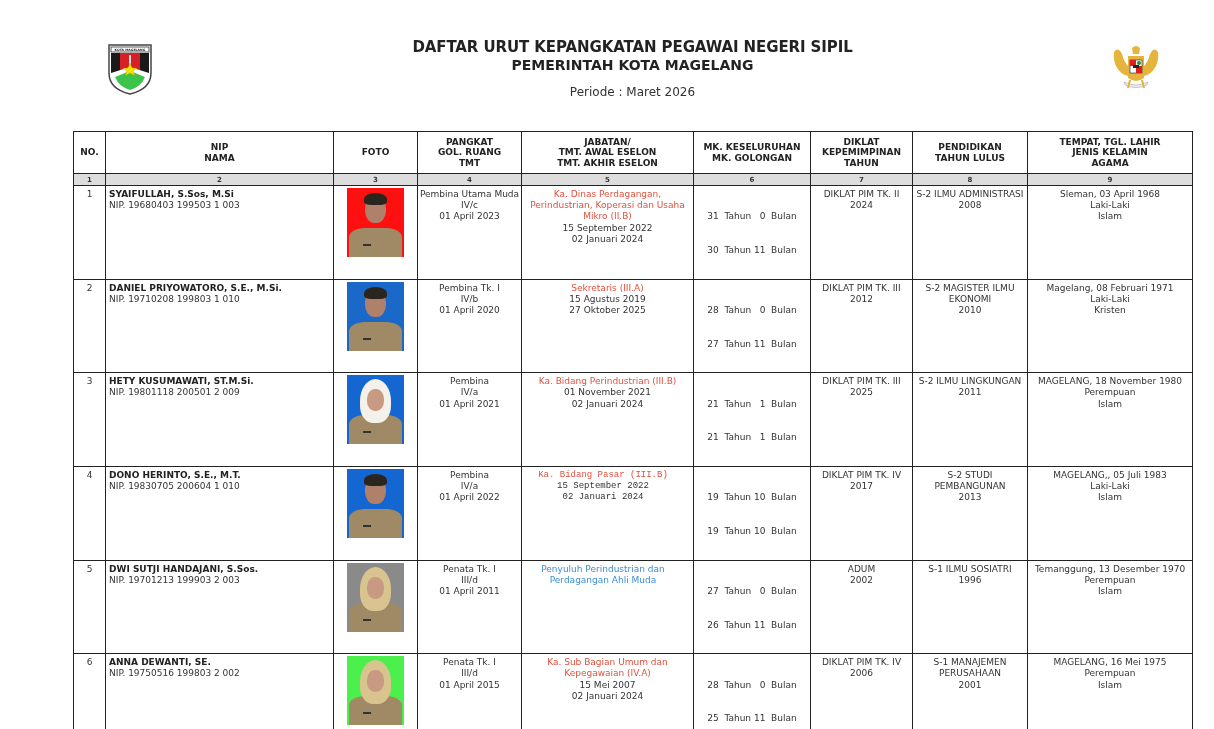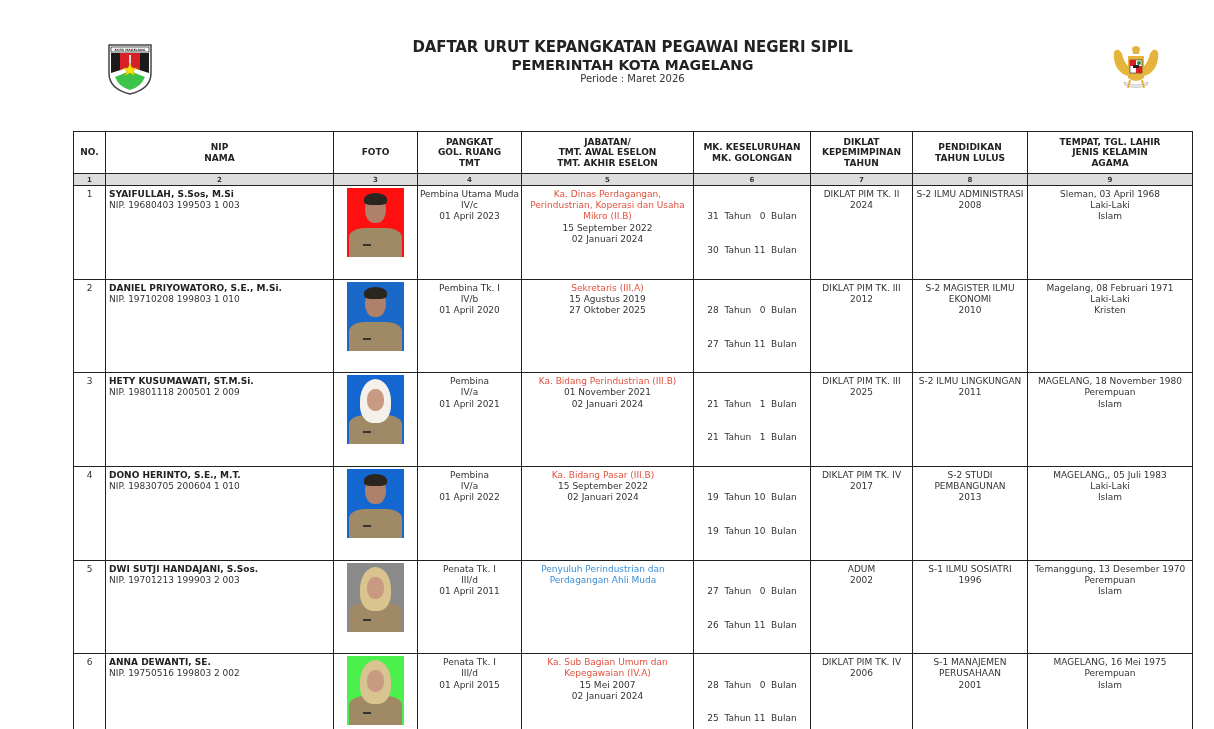--- a/index.html
+++ b/index.html
@@ -6,21 +6,21 @@
     html, body { width: 1214px; height: 729px; background: #ffffff; overflow: hidden; }
     body { font-family: "DejaVu Sans", sans-serif; color: #222; position: relative; }
 
     .header { position: absolute; left: 0; top: 0; width: 1090px; height: 110px; }
     .logo-left { position: absolute; left: 107px; top: 43px; width: 46px; height: 52px; }
     .logo-right { position: absolute; left: 1112px; top: 44px; width: 48px; height: 50px; }
     .titles { position: absolute; left: 300px; top: 40px; width: 665px; text-align: center; line-height: 1; }
     .t1 { font-size: 15px; font-weight: bold; letter-spacing: -0.1px; color: #222; height: 17px; }
     .t2 { font-size: 14px; font-weight: bold; color: #222; margin-top: 1px; height: 16px; }
     .t3 { font-size: 11.5px; color: #333; margin-top: 0px; height: 14px; }
-    .t4 { font-size: 10px; color: #333; margin-top: 0px; }
+    .t4 { font-size: 12px; color: #333; margin-top: 12px; }
 
     table.dk { position: absolute; left: 73px; top: 131px; width: 1119px; border-collapse: collapse; table-layout: fixed; }
     table.dk th, table.dk td { border: 1.5px solid #222; vertical-align: top; }
     table.dk thead tr.h1 th { height: 42px; font-size: 9px; font-weight: bold; text-align: center; vertical-align: middle; line-height: 10.5px; color: #222; }
     table.dk thead tr.h2 th { height: 12px; font-size: 7px; font-weight: bold; background: #dddddd; text-align: center; vertical-align: middle; color: #333; line-height: 10px; }
     table.dk tbody td { font-size: 9px; line-height: 11.2px; color: #333; padding-top: 3px; }
     table.dk tbody tr.row { height: 72.5px; }
     td.c-no { text-align: center; }
     td.c-nip { padding-left: 3px; }
     td.c-nip .nm { font-weight: bold; color: #222; }
@@ -269,21 +269,21 @@
         <div class="hair"></div>
         
         <div class="tag"></div>
       </div>
     </td>
     <td class="c-center">
       <div>Pembina</div>
       <div>IV/a</div>
       <div>01 April 2022</div>
     </td>
-    <td class="c-center" style="padding-left:3px;padding-right:12px;">
+    <td class="c-center" style="padding-left:3px;padding-right:12px;font-family:Liberation Mono, monospace;">
       <div class="red">Ka. Bidang Pasar (III.B)</div>
       <div>15 September 2022</div>
       <div>02 Januari 2024</div>
     </td>
     <td class="c-center">
       <div class="mk">
         <div>19  Tahun 10  Bulan</div>
         <div>19  Tahun 10  Bulan</div>
       </div>
     </td>

